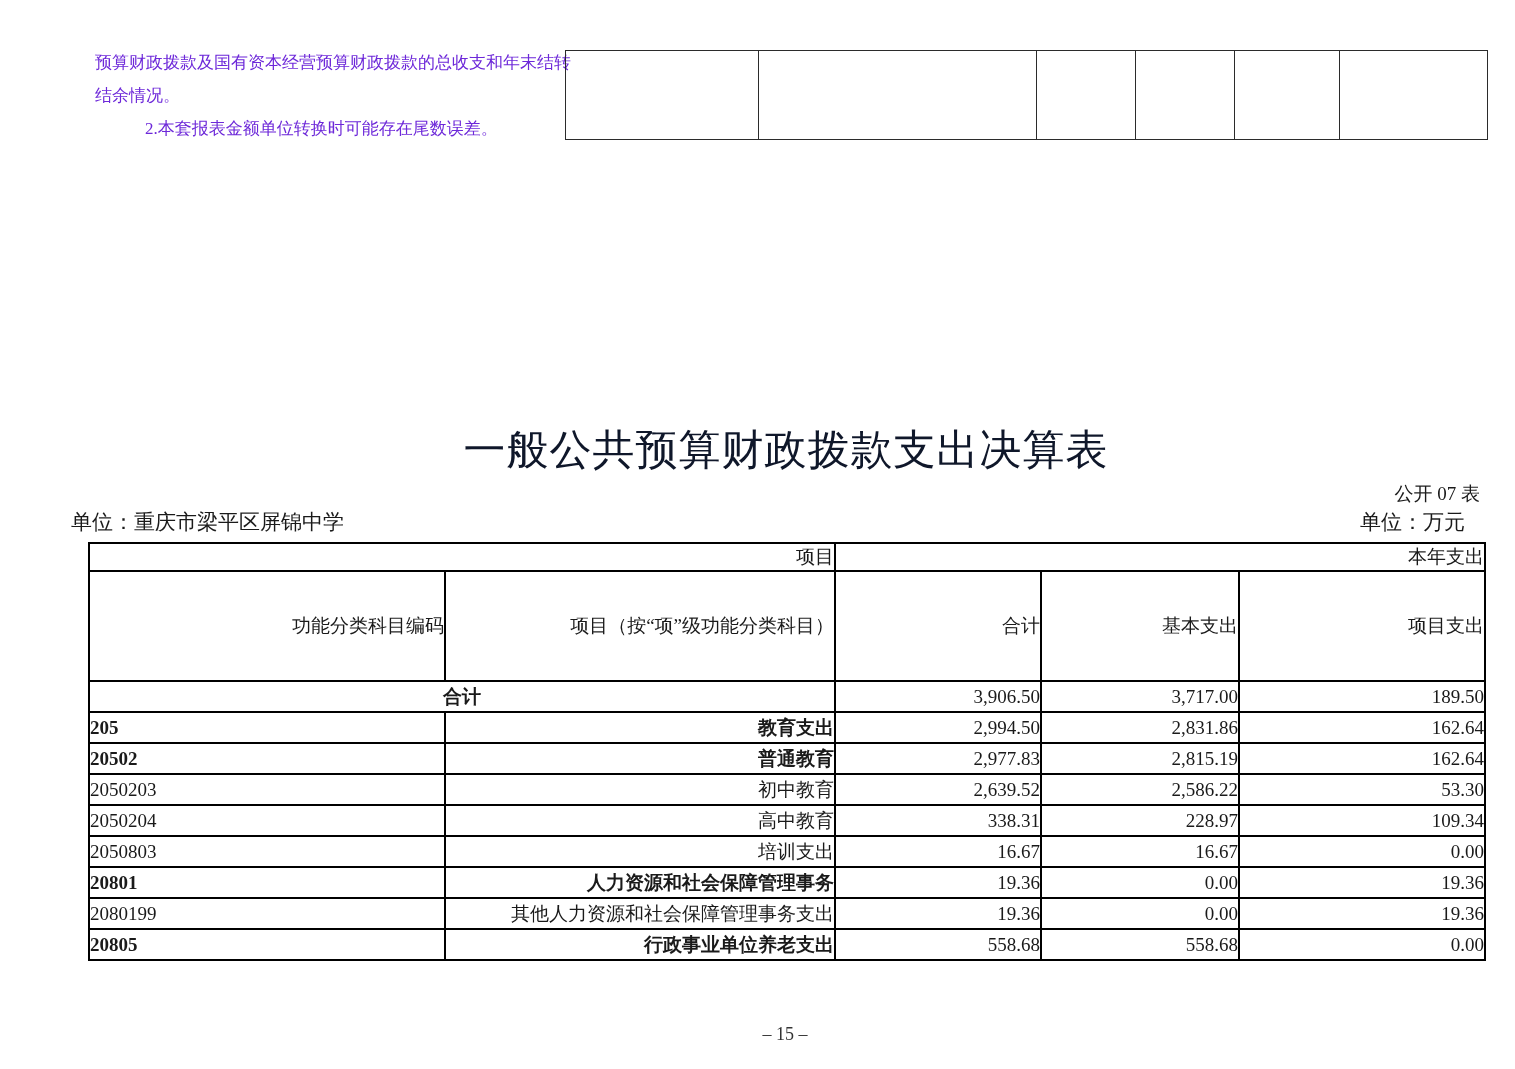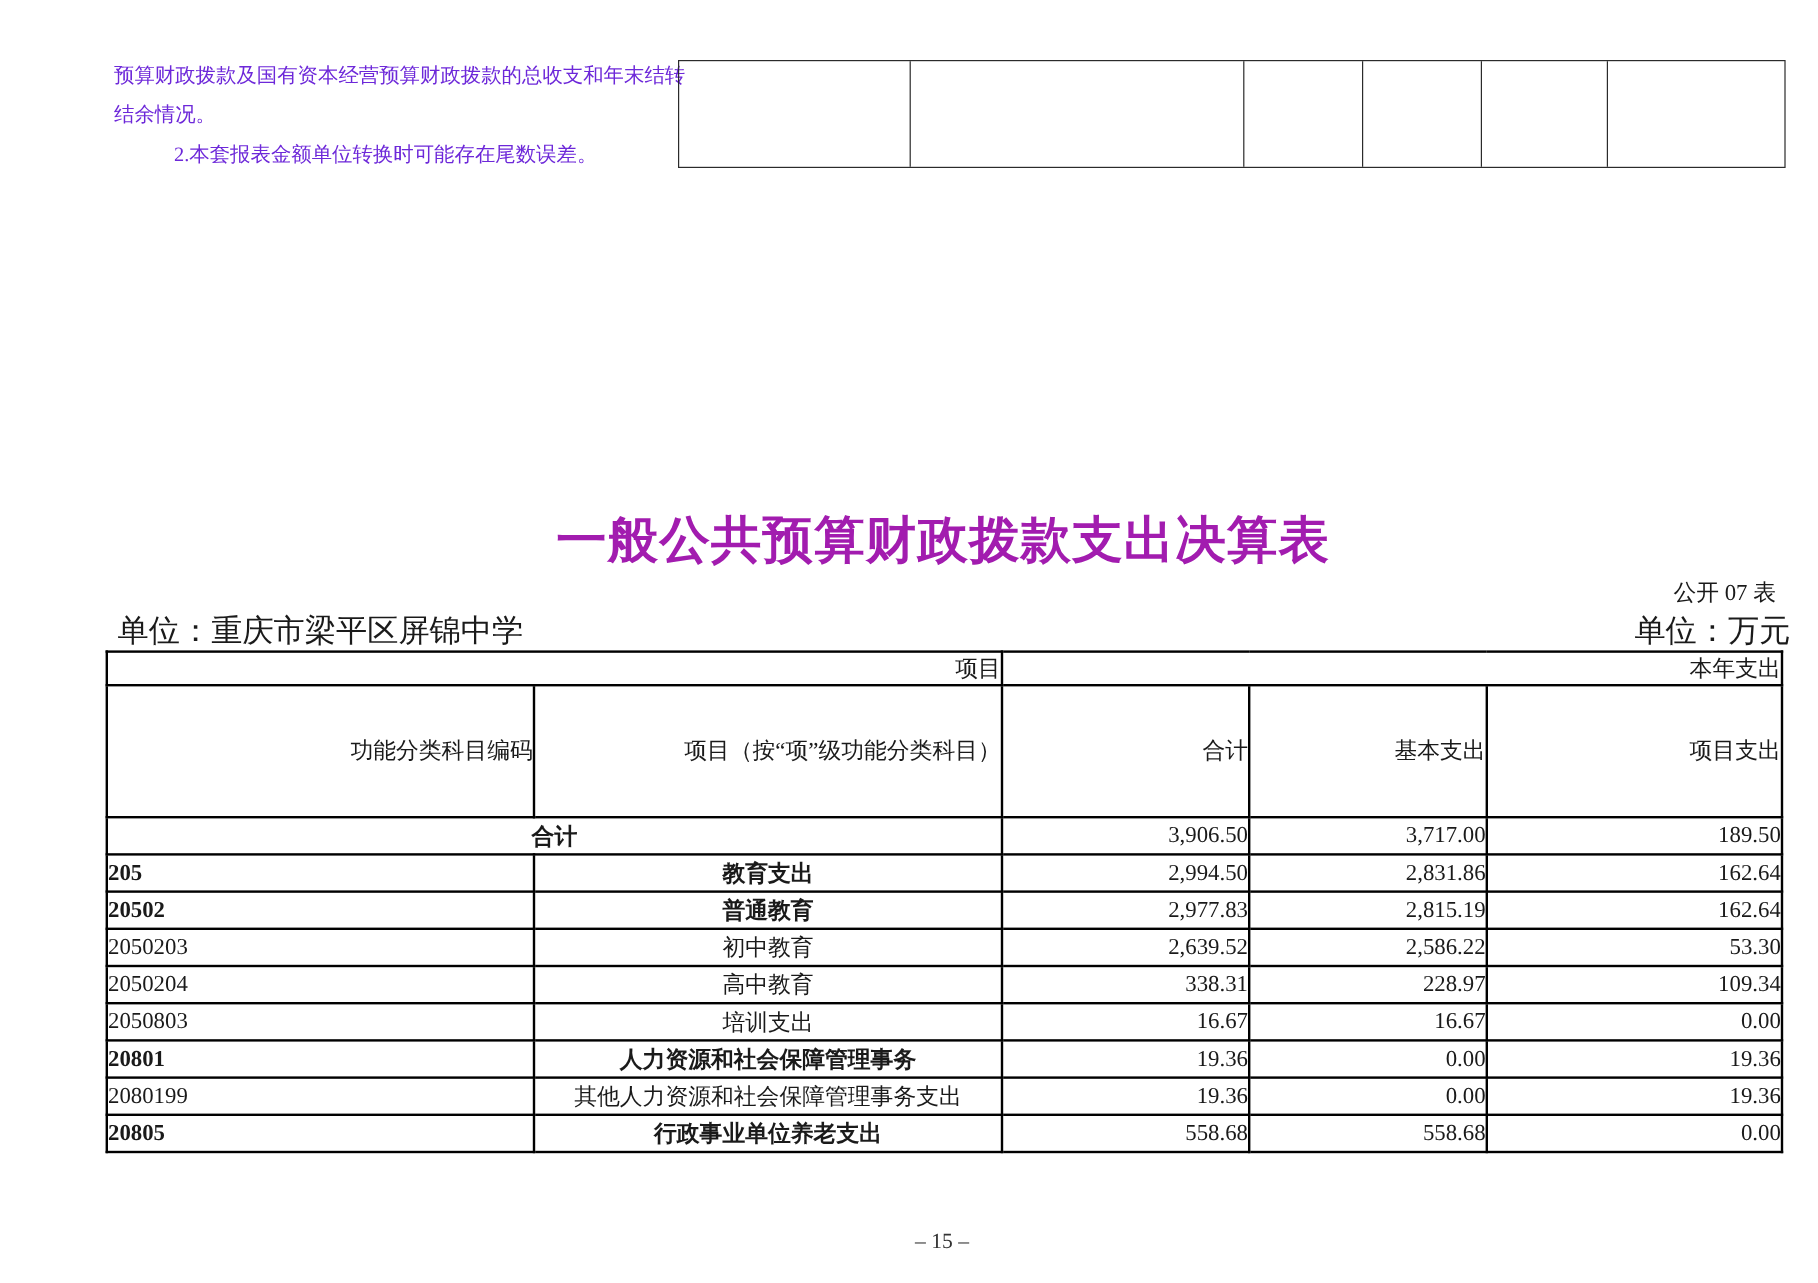--- a/index.html
+++ b/index.html
@@ -38,38 +38,38 @@
   .top-table .tcell:nth-child(5) { width: 105px; }
   .top-table .tcell:nth-child(6) { width: 148px; }
 
   
   .title {
     position: absolute;
     left: 88px; top: 422px;
     width: 1396px;
     text-align: center;
     font-size: 42px;
-    font-weight: bold;
+    font-weight: normal;
     letter-spacing: 1px;
-    color: #a21caf;
+    color: #0f172a;
   }
   .table-code {
     position: absolute;
     left: 88px; top: 481px;
     width: 1392px;
     text-align: right;
     font-size: 19px;
   }
   .unit-line {
     position: absolute;
-    left: 98px; top: 508px;
+    left: 71px; top: 508px;
     width: 1394px;
     display: flex;
     justify-content: space-between;
-    font-size: 26px;
+    font-size: 21px;
   }
 
   
   table.main {
     position: absolute;
     left: 88px; top: 542px;
     width: 1396px;
     border-collapse: collapse;
     table-layout: fixed;
     font-size: 19px;
@@ -79,21 +79,21 @@
     padding: 0;
     vertical-align: middle;
     overflow: hidden;
     white-space: nowrap;
   }
   table.main th { font-weight: normal; text-align: right; }
   tr.h1 { height: 28px; }
   tr.h2 { height: 110px; }
   table.main tbody tr { height: 31px; }
   td.code  { text-align: left;  padding-left: 6px; margin-top: 44px;  }
-  td.name  { text-align: center;  padding-left: 12px; margin-left: 26px; }
+  td.name  { text-align: right;  padding-left: 12px; margin-left: 26px; }
   td.num   { text-align: right; padding-right: 8px; font-weight: normal; }
   td.total-label { text-align: center; font-weight: bold; }
   tr.bold-row td.code, tr.bold-row td.name { font-weight: bold; }
 
   
   .footer {
     position: absolute;
     left: 0; top: 1024px;
     width: 1570px;
     text-align: center;

